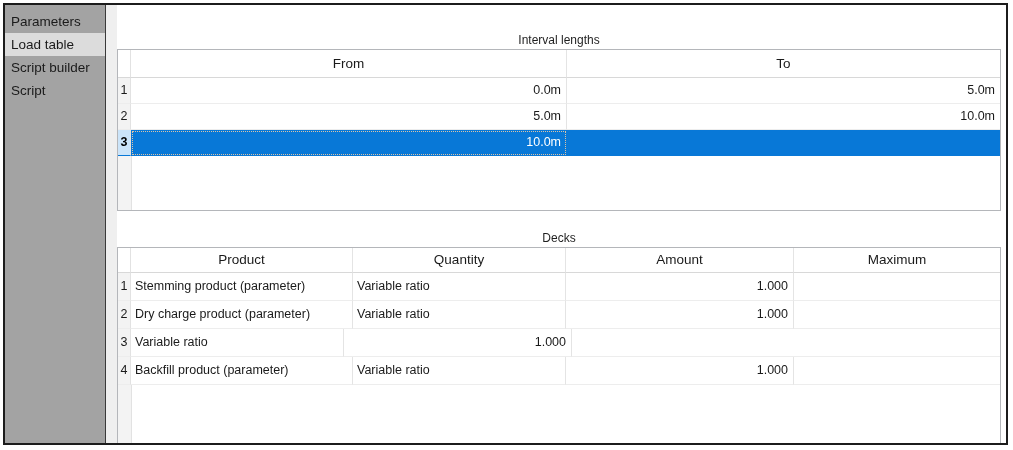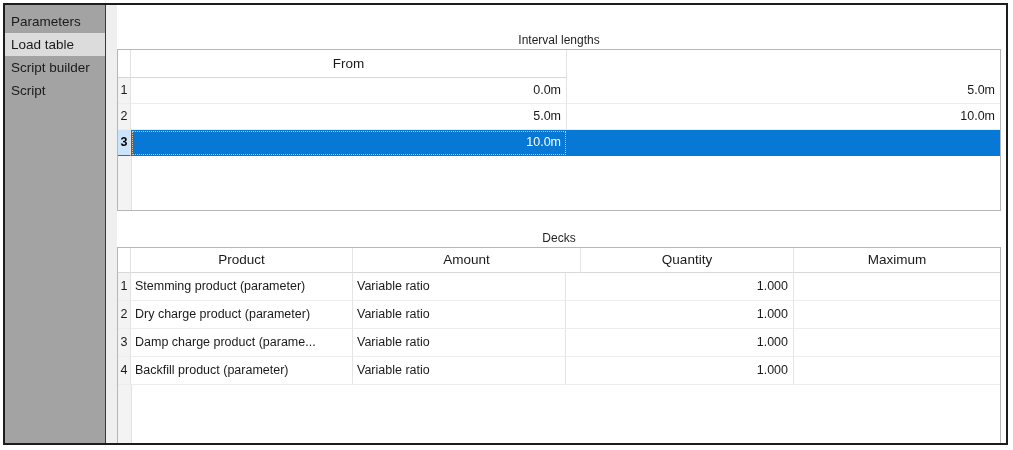--- a/index.html
+++ b/index.html
@@ -59,20 +59,21 @@
   <div class="splitter"></div>
 
   <div class="main">
 
     <div class="group-title">Interval lengths</div>
     <div class="tablebox t1">
       <div class="rowstrip"></div>
       <div class="tr hrow">
         <div class="td rowhead"></div>
         <div class="td c-from">From</div>
+        <div class="td c-to last">To</div>
       </div>
       <div class="tr drow">
         <div class="td rowhead">1</div>
         <div class="td c-from num-r">0.0m</div>
         <div class="td c-to num-r last">5.0m</div>
       </div>
       <div class="tr drow alt">
         <div class="td rowhead">2</div>
         <div class="td c-from num-r">5.0m</div>
         <div class="td c-to num-r last">10.0m</div>
@@ -83,41 +84,40 @@
         <div class="td c-to num-r last"></div>
       </div>
     </div>
 
     <div class="group-title title2">Decks</div>
     <div class="tablebox t2">
       <div class="rowstrip"></div>
       <div class="tr hrow">
         <div class="td rowhead"></div>
         <div class="td c-prod">Product</div>
+        <div class="td c-qty">Quantity</div>
         <div class="td c-amt">Amount</div>
-        <div class="td c-qty">Quantity</div>
         <div class="td c-max last">Maximum</div>
       </div>
       <div class="tr drow">
         <div class="td rowhead">1</div>
         <div class="td c-prod txt-l">Stemming product (parameter)</div>
         <div class="td c-qty txt-l">Variable ratio</div>
         <div class="td c-amt num-r">1.000</div>
         <div class="td c-max last"></div>
       </div>
       <div class="tr drow alt">
         <div class="td rowhead">2</div>
         <div class="td c-prod txt-l">Dry charge product (parameter)</div>
         <div class="td c-qty txt-l">Variable ratio</div>
         <div class="td c-amt num-r">1.000</div>
         <div class="td c-max last"></div>
       </div>
       <div class="tr drow">
         <div class="td rowhead">3</div>
-        <div class="td c-prod txt-l">Damp charge product (parame...</div>
         <div class="td c-qty txt-l">Variable ratio</div>
         <div class="td c-amt num-r">1.000</div>
         <div class="td c-max last"></div>
       </div>
       <div class="tr drow alt">
         <div class="td rowhead">4</div>
         <div class="td c-prod txt-l">Backfill product (parameter)</div>
         <div class="td c-qty txt-l">Variable ratio</div>
         <div class="td c-amt num-r">1.000</div>
         <div class="td c-max last"></div>

